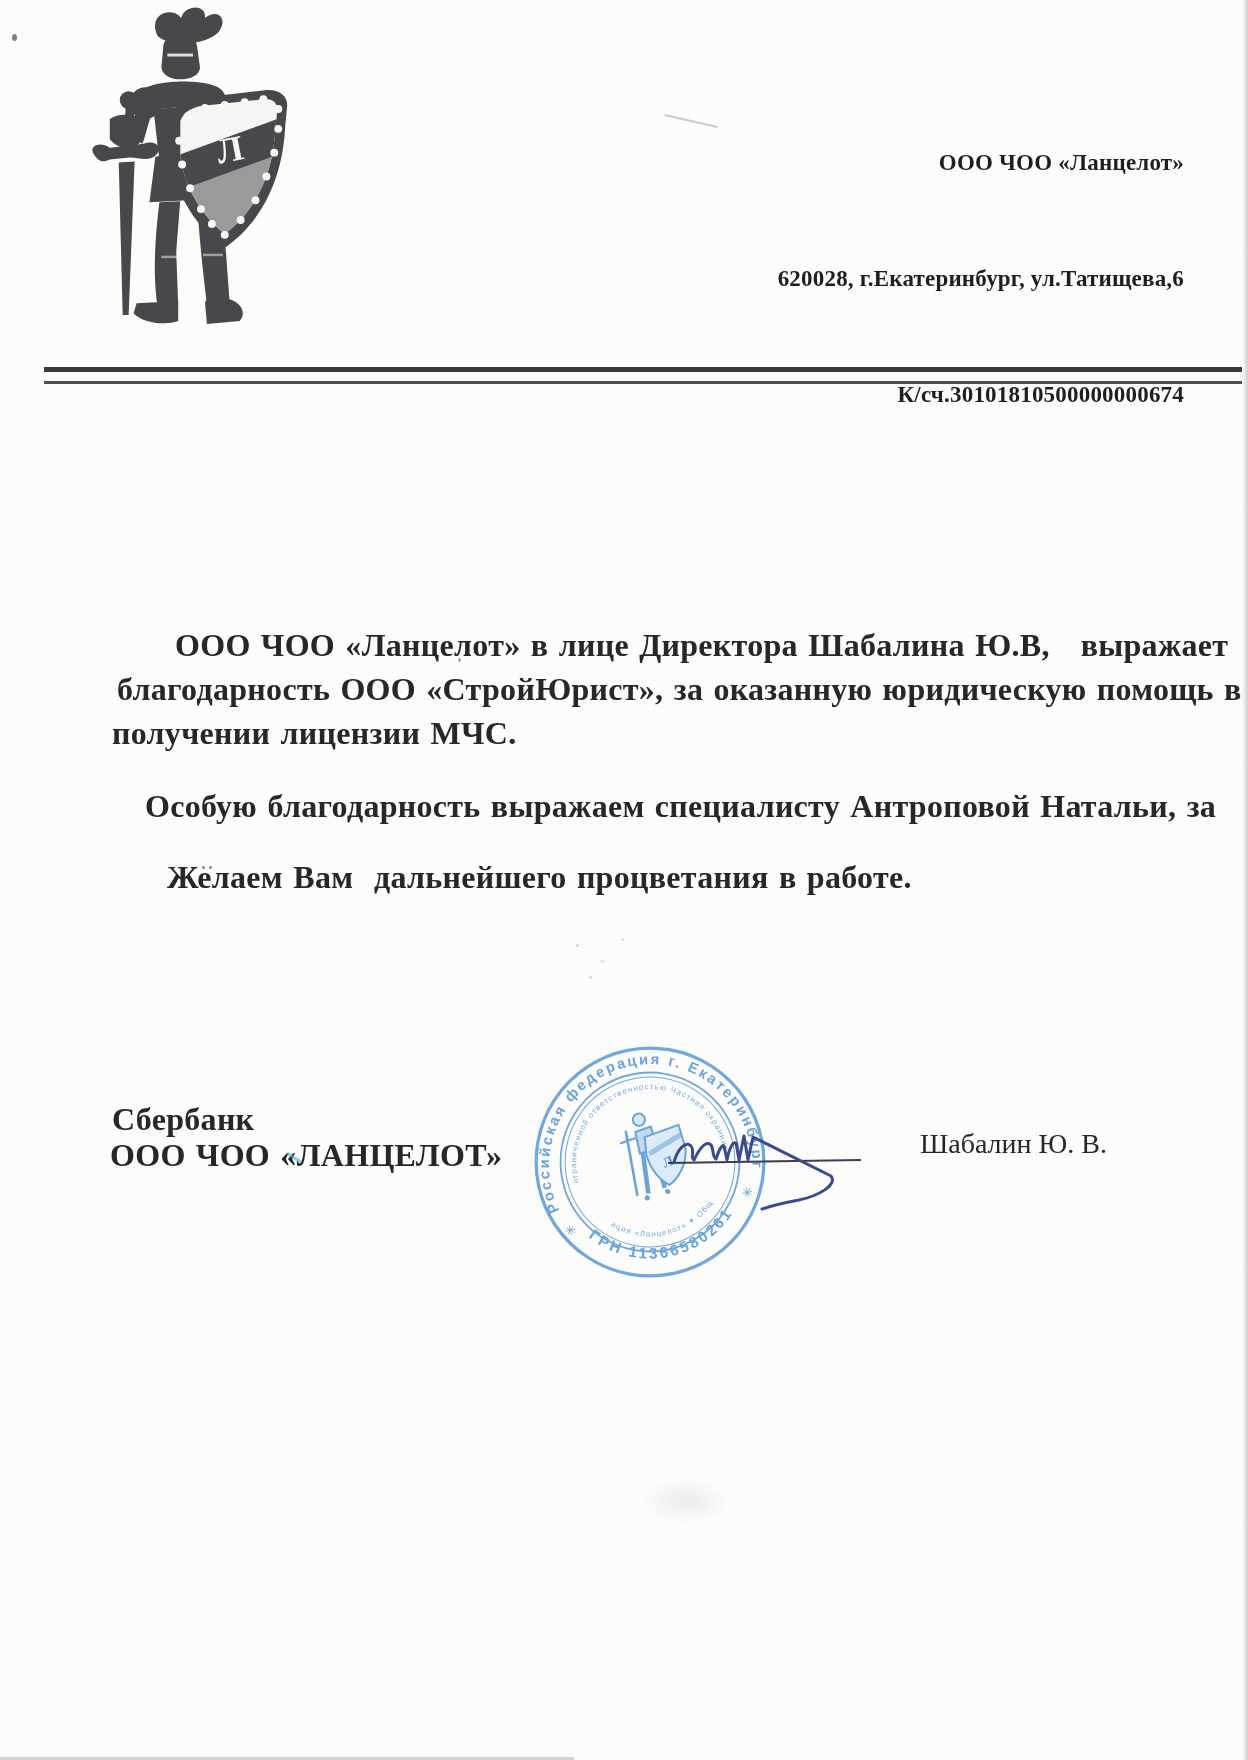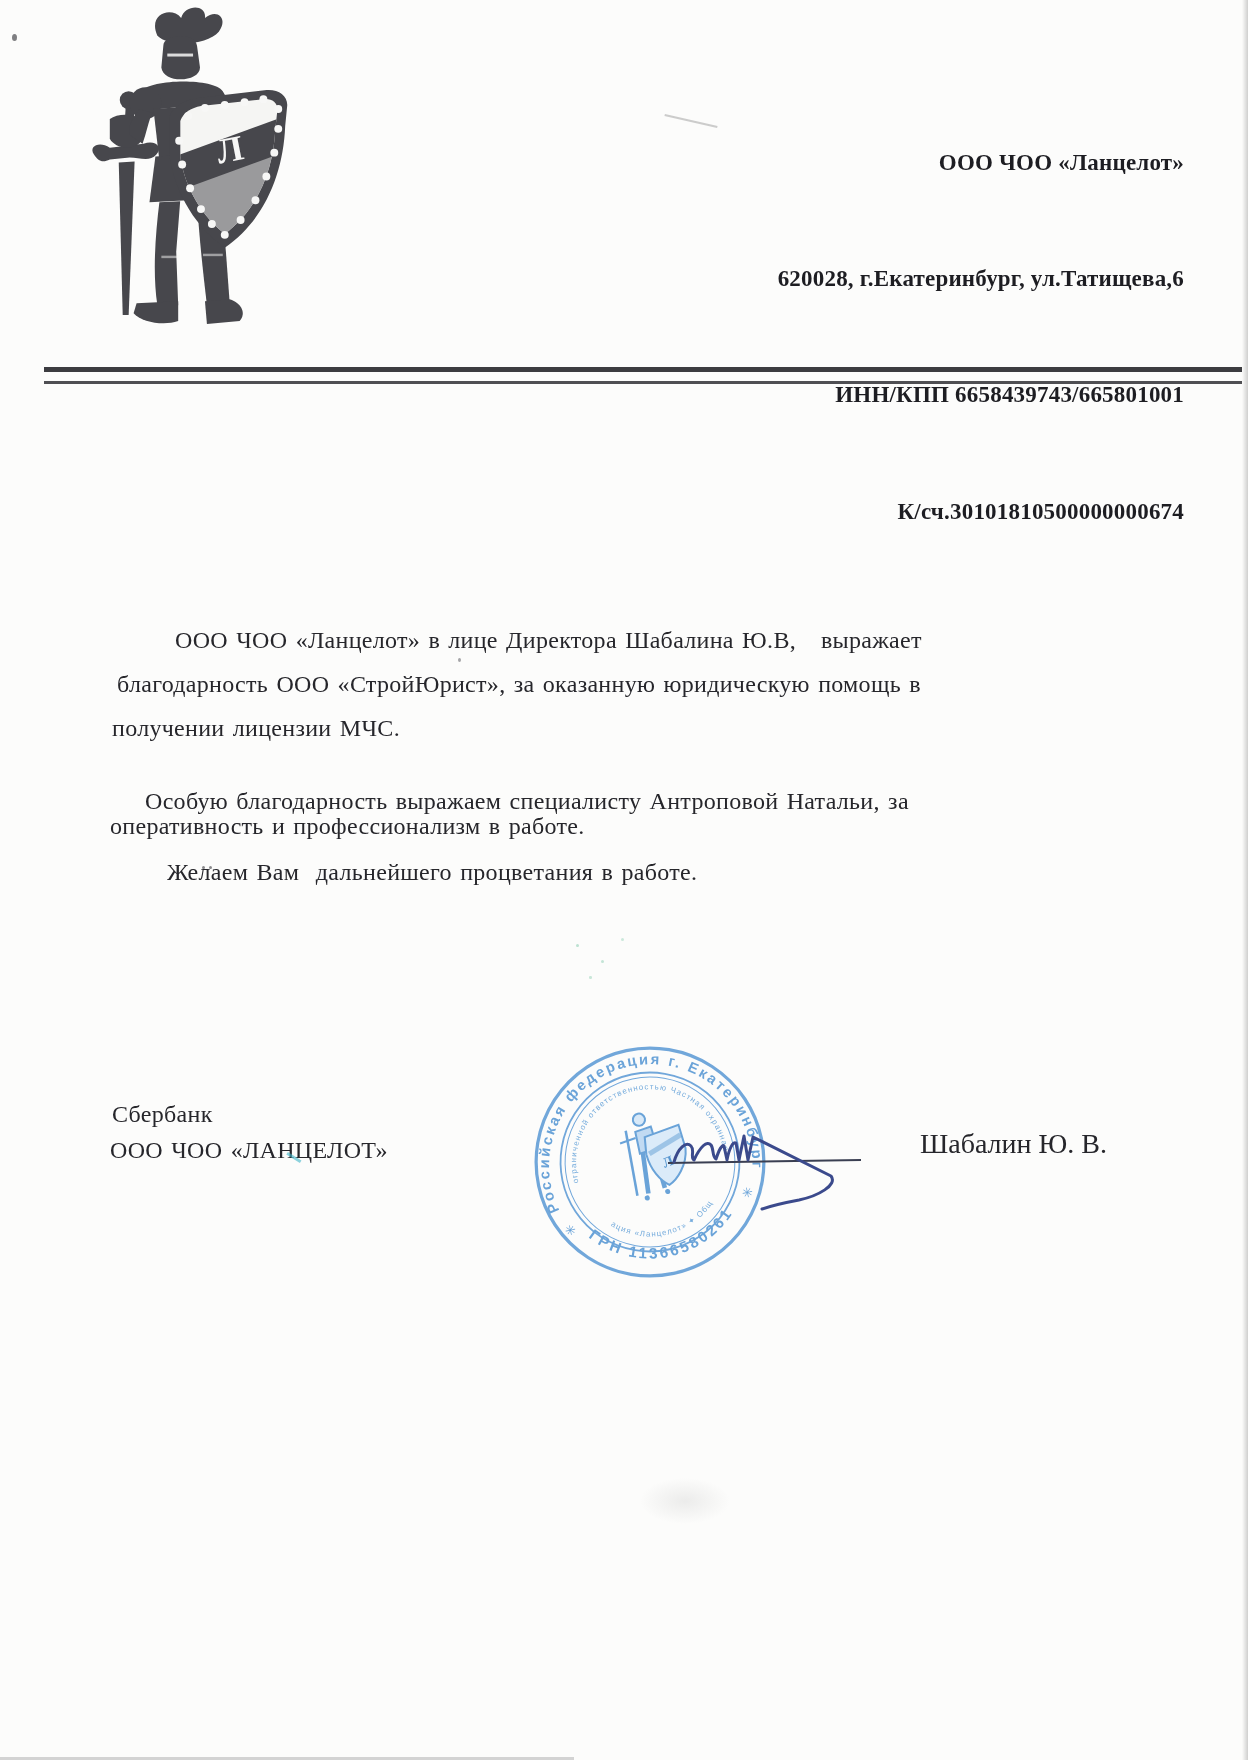--- a/index.html
+++ b/index.html
@@ -16,22 +16,22 @@
   .logo{position:absolute;left:80px;top:6px;width:238px;height:322px;}
   .hdr{
     position:absolute;top:66px;right:64px;text-align:right;
     font-weight:bold;font-size:23px;line-height:38.8px;color:#1d1d22;letter-spacing:.2px;
     white-space:pre;
   }
   .rule{position:absolute;background:#3c3c40;}
   .rule.r1{left:44px;top:367px;width:1198px;height:5px;}
   .rule.r2{left:44px;top:381px;width:1198px;height:2.5px;opacity:.9;}
   .bline{
-    position:absolute;font-size:24px;color:#26262b;white-space:pre;
-    letter-spacing:.3px;word-spacing:2px;
+    position:absolute;font-size:32px;color:#26262b;white-space:pre;
+    letter-spacing:.3px;word-spacing:2px;font-weight:bold;
   }
   .sig-name{position:absolute;left:920px;top:1128px;font-size:28px;color:#26262b;white-space:pre;text-align:center;}
   .stamp{
     position:absolute;left:528px;top:1040px;width:244px;height:244px;
     transform:rotate(-12deg);opacity:.92;
   }
   .st-big{font:bold 14.5px "Liberation Sans","DejaVu Sans",sans-serif;fill:#5e9cd6;letter-spacing:2.2px;}
   .st-ogrn{font:bold 15px "Liberation Sans","DejaVu Sans",sans-serif;fill:#5e9cd6;letter-spacing:2.6px;}
   .st-small{font:7.8px "Liberation Sans","DejaVu Sans",sans-serif;fill:#6aa5da;letter-spacing:1.1px;}
   .st-star{font-size:13px;fill:#5e9cd6;font-family:"DejaVu Sans",sans-serif;}
@@ -103,33 +103,31 @@
         <circle cx="103" cy="160" r="4"></circle>
       <circle cx="111" cy="184" r="4"></circle>
         <circle cx="122" cy="205" r="4"></circle>
       <circle cx="133" cy="220" r="4"></circle>
     </g>
   </svg>
 
   <div class="hdr">
     <div>ООО ЧОО «Ланцелот»</div>
     <div>620028, г.Екатеринбург, ул.Татищева,6</div>
-    <div>ИНН/КПП 6658439743/665801001</div>
     <div>К/сч.30101810500000000674</div>
   </div>
 
   <div class="rule r1"></div>
   <div class="rule r2"></div>
 
   <div class="bline" style="left:175px;top:627px">ООО ЧОО «Ланцелот» в лице Директора Шабалина Ю.В,   выражает</div>
   <div class="bline" style="left:117px;top:671px">благодарность ООО «СтройЮрист», за оказанную юридическую помощь в</div>
   <div class="bline" style="left:112px;top:715px">получении лицензии МЧС.</div>
 
   <div class="bline" style="left:145px;top:788px">Особую благодарность выражаем специалисту Антроповой Натальи, за</div>
-  <div class="bline" style="left:110px;top:813px">оперативность и профессионализм в работе.</div>
 
   <div class="bline" style="left:167px;top:859px">Желаем Вам  дальнейшего процветания в работе.</div>
 
   <div class="bline" style="left:112px;top:1101px">Сбербанк</div>
   <div class="bline" style="left:110px;top:1137px">ООО ЧОО «ЛАНЦЕЛОТ»</div>
   <div class="sig-name">Шабалин Ю. В.</div>
 
   <svg class="stamp" viewBox="0 0 240 240" aria-hidden="true">
     <g fill="none" stroke="#66a0d8">
       <circle cx="120" cy="120" r="112" stroke-width="3.2"></circle>

